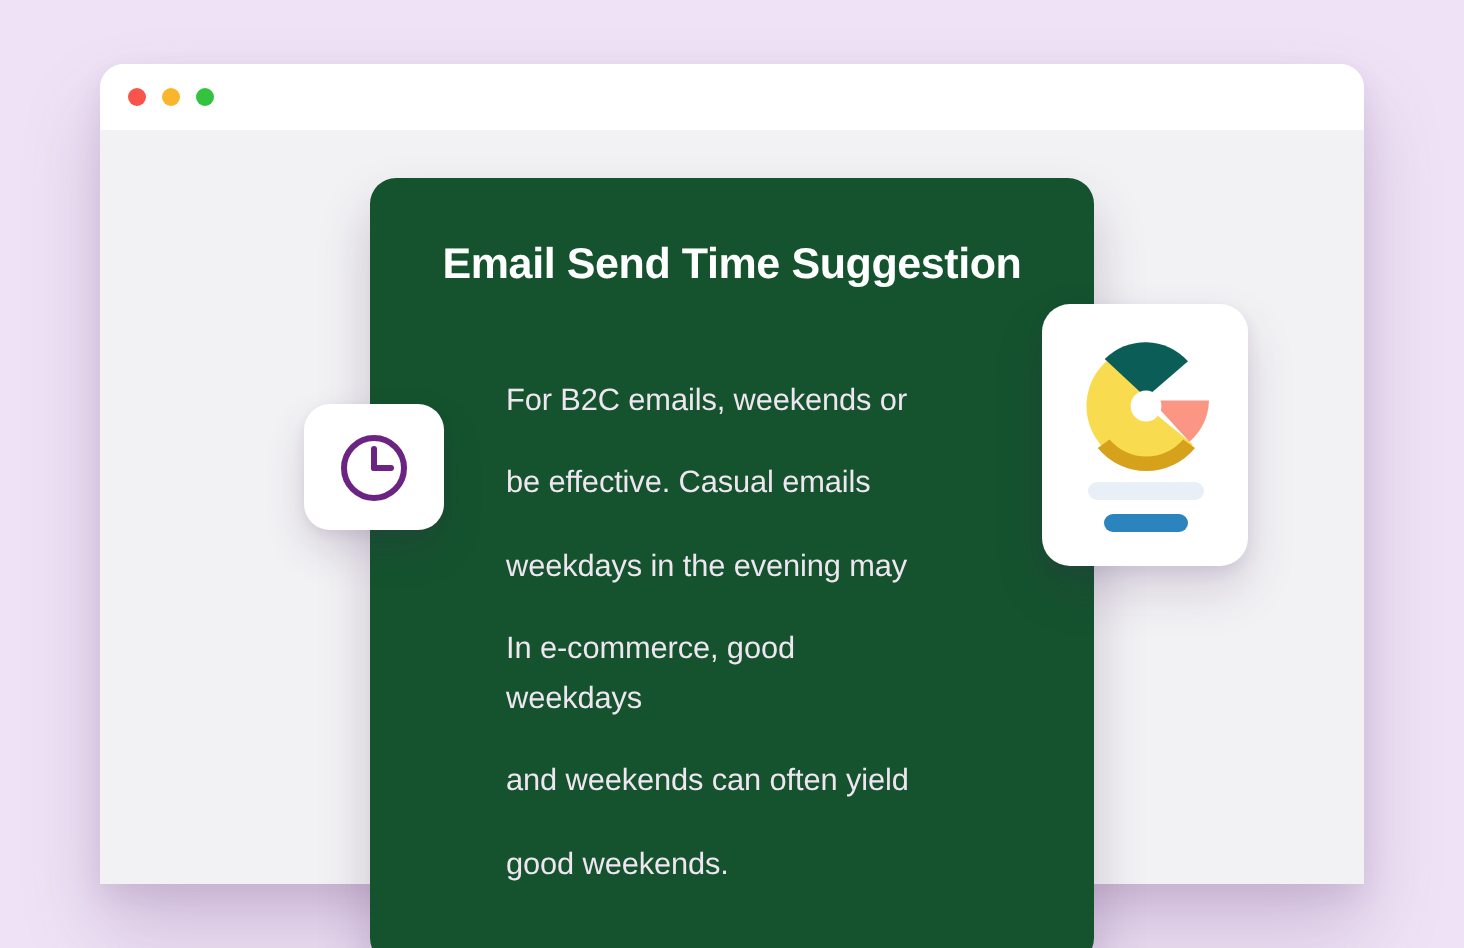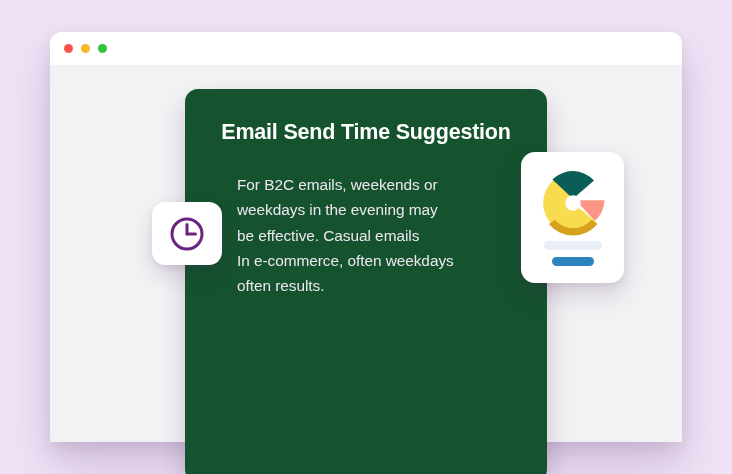--- a/index.html
+++ b/index.html
@@ -99,21 +99,21 @@
   .card-body {
     position: absolute;
     left: 52px;
     top: 83px;
     width: 245px;
     color: #EFE6F2;
     font-size: 15.4px;
     line-height: 25.3px;
     letter-spacing: -0.05px;
   }
-  .card-body p { margin: 0; }
+  .card-body p { margin: 16px; }
 
   
   .clock-card {
     position: absolute;
     left: 152px;
     top: 202px;
     width: 70px;
     height: 63px;
     background: #FFFFFF;
     border-radius: 13px;
@@ -186,24 +186,25 @@
     </div>
 
     <div class="window-body"></div>
   </div>
 
   <div class="suggestion-card">
     <div class="card-title">Email Send Time Suggestion</div>
 
     <div class="card-body">
       <p>For B2C emails, weekends or</p>
+      <p>be effective. Casual emails</p>
       <p>weekdays in the evening may</p>
-      <p>be effective. Casual emails</p>
-      <p>In e-commerce, often weekdays</p>
-      <p>often results.</p>
+      <p>In e-commerce, good weekdays</p>
+      <p>and weekends can often yield</p>
+      <p>good weekends.</p>
     </div>
   </div>
 
   <div class="clock-card">
     <svg width="38" height="38" viewBox="0 0 38 38">
       <circle cx="19" cy="19" r="15" fill="none" stroke="#6B2481" stroke-width="3"></circle>
       <line x1="19" y1="19" x2="19" y2="9.5" stroke="#6B2481" stroke-width="3" stroke-linecap="round"></line>
       <line x1="19" y1="19" x2="27.5" y2="19" stroke="#6B2481" stroke-width="3" stroke-linecap="round"></line>
     </svg>
   </div>

